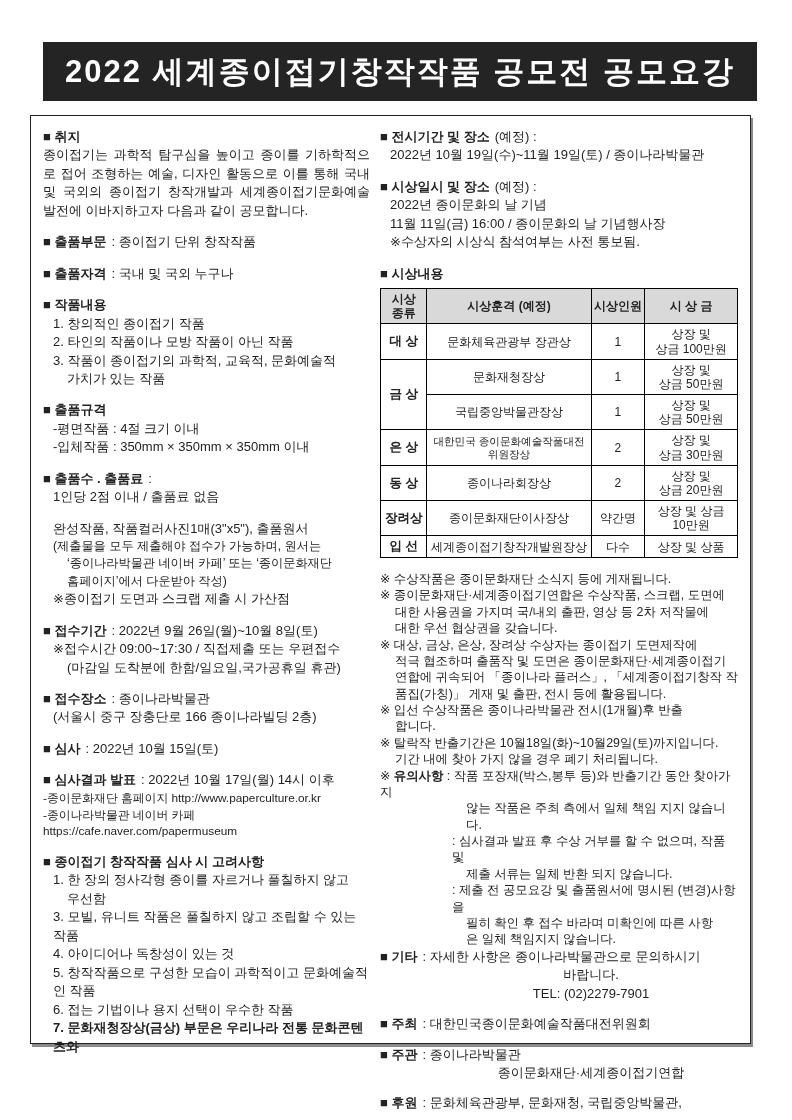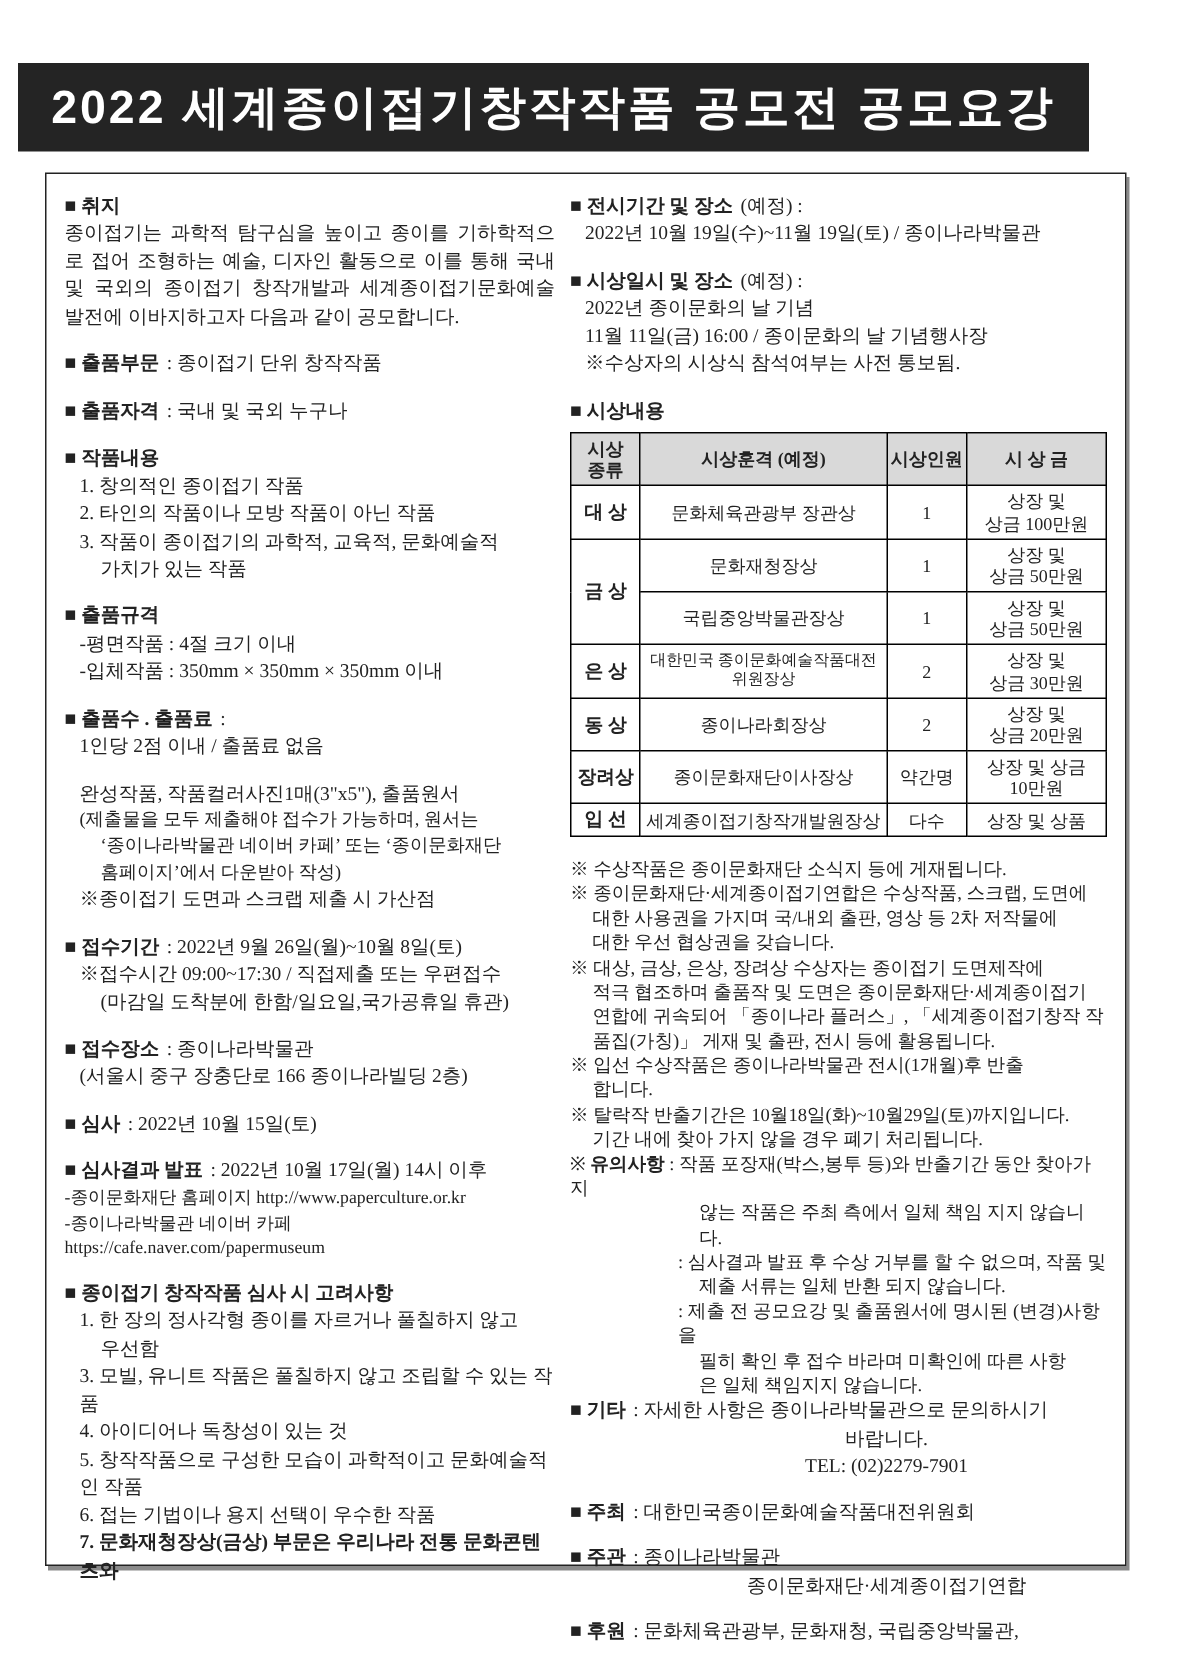--- a/index.html
+++ b/index.html
@@ -1,26 +1,26 @@
 <!DOCTYPE html>
 <html><head>
 <meta charset="utf-8">
 <style>
   html,body{margin:0;padding:0;background:#fff;}
   .page{position:relative;width:792px;height:1120px;background:#fff;overflow:hidden;
         font-family:"Liberation Sans","DejaVu Sans",sans-serif;color:#222;}
   
-  .banner{position:absolute;left:12px;top:42px;width:714px;height:59px;background:#242424;
+  .banner{position:absolute;left:43px;top:42px;width:714px;height:59px;background:#242424;
           display:flex;align-items:center;justify-content:center;}
   .banner .t{color:#fff;font-size:31px;font-weight:800;letter-spacing:2px;white-space:nowrap;}
   
   .content-box{position:absolute;left:30px;top:115px;width:721px;height:929px;
                border:1px solid #222;box-shadow:2px 3px 0 #8a8a8a;background:#fff;
                display:flex;box-sizing:border-box;padding:12px 12px 8px 12px;}
-  .col{box-sizing:border-box;font-family:Liberation Serif, serif;}
+  .col{box-sizing:border-box;}
   .col-left{width:327px;margin-right:10px;font-size:13px;line-height:1.42;}
   .col-right{flex:1;font-size:13px;line-height:1.42;}
   .sec{margin-bottom:13px;}
   .b{font-weight:bold;}
   .hline .b{margin-right:5px;}
   .just{text-align:justify;}
   .ind1{padding-left:10px;}
   .ind2{padding-left:24px;}
   .sm{font-size:12.2px;}
   .url{font-size:11.8px;}

